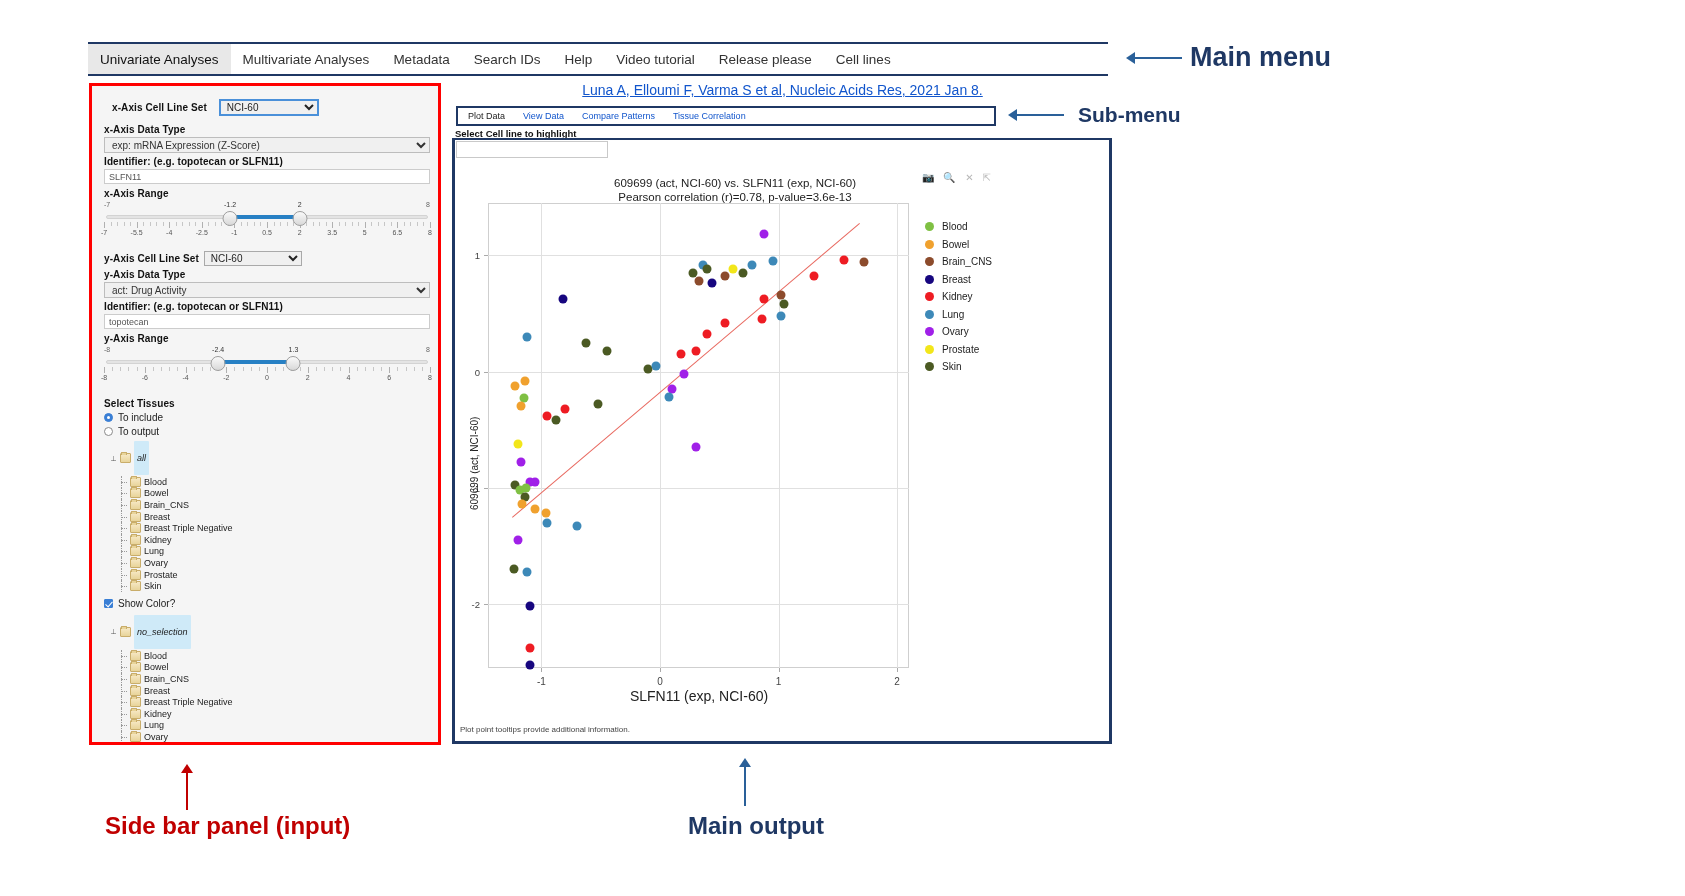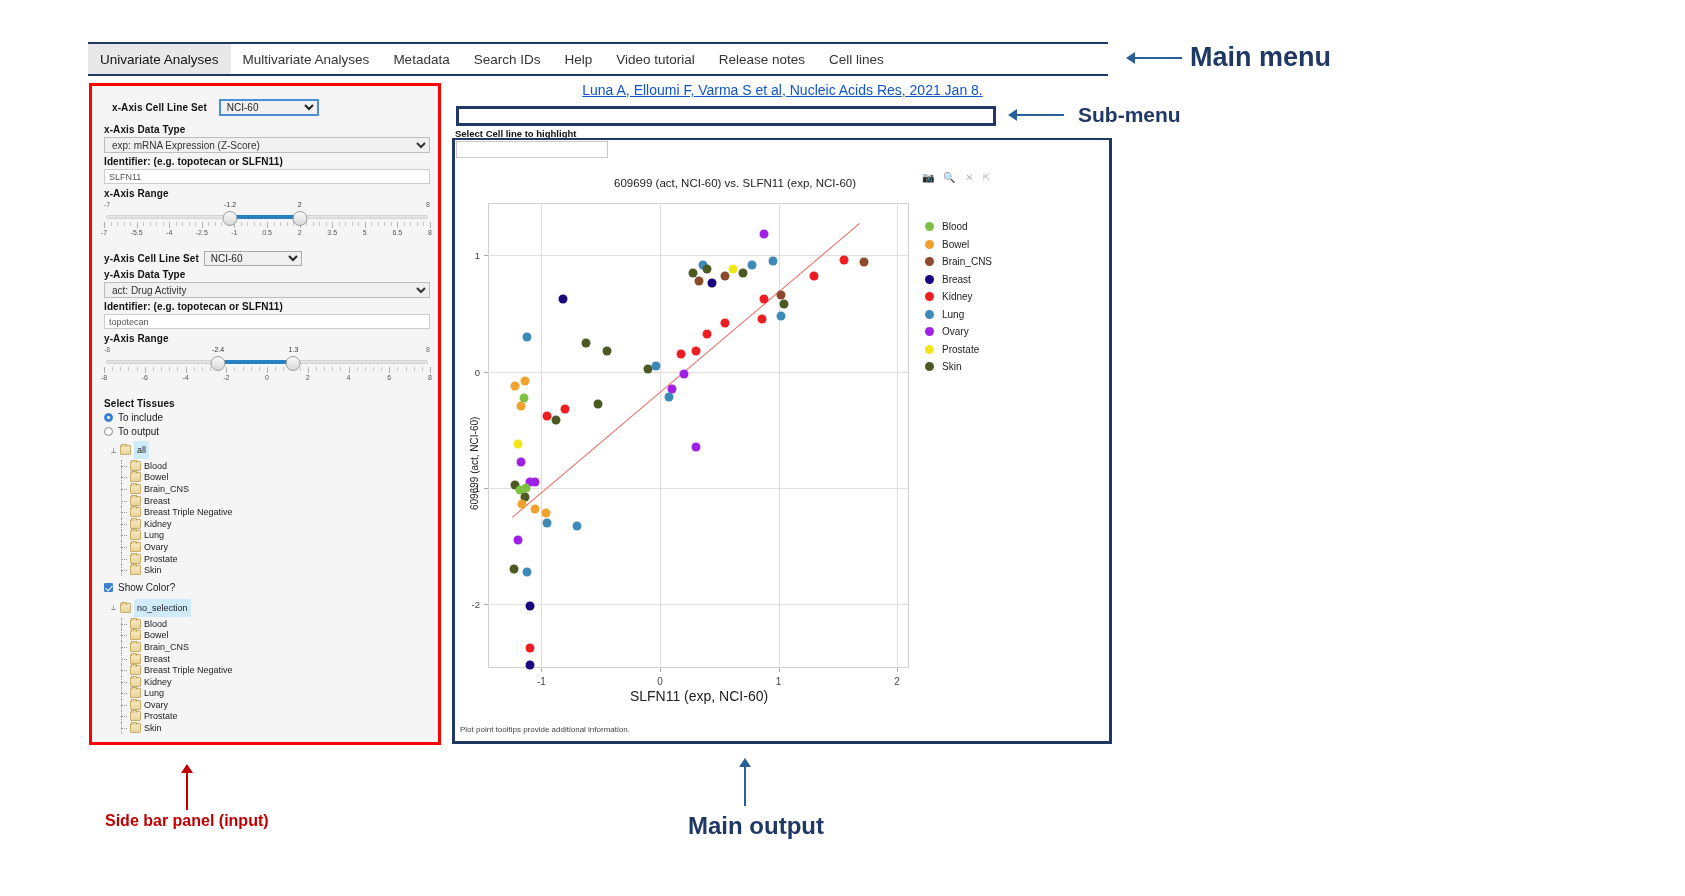--- a/index.html
+++ b/index.html
@@ -78,21 +78,21 @@
   .cb-row{display:flex;align-items:center;gap:5px;margin:6px 0 6px 0;}
   .cb{width:9px;height:9px;border:1px solid #3a7fd5;background:#3a7fd5;box-sizing:border-box;
       position:relative;flex:0 0 auto;border-radius:1px;}
   .cb:after{content:"";position:absolute;left:2px;top:0px;width:3px;height:6px;
             border:solid #fff;border-width:0 1.5px 1.5px 0;transform:rotate(42deg);}
   .cb-lbl{font-size:10px;color:#222;font-weight:normal;}
 
   
   .tree{margin:4px 0 2px 0;font-size:9px;color:#222;}
   .tree-root{display:flex;align-items:center;gap:3px;padding-left:6px;margin-bottom:1px;}
-  .tree-root .rootname{background:#cfeaf8;padding:4px 3px;border-radius:1px;color:#1a1a1a;}
+  .tree-root .rootname{background:#cfeaf8;padding:12px 3px;border-radius:1px;color:#1a1a1a;font-style:italic;}
   .tree-node{display:flex;align-items:center;gap:3px;padding-left:26px;height:11.6px;position:relative;}
   .tree-node:before{content:"";position:absolute;left:17px;top:0;bottom:0;
                     border-left:1px dotted #9a9a9a;}
   .tree-node:after{content:"";position:absolute;left:17px;top:50%;width:6px;
                    border-top:1px dotted #9a9a9a;}
   .folder{width:9px;height:8px;flex:0 0 auto;position:relative;
           background:linear-gradient(#f7e9c6,#e8d49a);border:1px solid #c9ad6a;
           border-radius:1px 1px 1px 1px;}
   .folder:before{content:"";position:absolute;left:0;top:-2px;width:4px;height:2px;
           background:#e8d49a;border:1px solid #c9ad6a;border-bottom:none;border-radius:1px 1px 0 0;}
@@ -153,21 +153,21 @@
 <div class="app">
 
   <div class="anno-box" style="left:88px;top:42px;width:1020px;height:34px;"></div>
   <div class="mainmenu" id="mainmenu">
       <div class="menu-item active">Univariate Analyses</div>
       <div class="menu-item">Multivariate Analyses</div>
       <div class="menu-item">Metadata</div>
       <div class="menu-item">Search IDs</div>
       <div class="menu-item">Help</div>
       <div class="menu-item">Video tutorial</div>
-      <div class="menu-item">Release notes</div>
+      <div class="menu-item">Release please</div>
       <div class="menu-item">Cell lines</div>
     </div>
 
   <div class="anno-box red" style="left:89px;top:83px;width:352px;height:662px;"></div>
   <div class="sidebar">
 
     <div class="row-inline">
       <span class="lbl" style="margin:8px;">x-Axis Cell Line Set</span>
       <select class="mini focused">
         <option>NCI-60</option>
@@ -452,37 +452,44 @@
           <span>Skin</span>
         </div>
       </div>
   </div>
 
   <div class="citation">
     <a href="#">Luna A, Elloumi F, Varma S et al, Nucleic Acids Res, 2021 Jan 8.</a>
   </div>
 
   <div class="anno-box" style="left:456px;top:106px;width:540px;height:20px;"></div>
+  <div class="submenu" id="submenu">
+      <div class="sm active">Plot Data</div>
+      <div class="sm">View Data</div>
+      <div class="sm">Compare Patterns</div>
+      <div class="sm">Tissue Correlation</div>
+    </div>
 
   <div class="sel-cell-lbl">Select Cell line to highlight</div>
 
   <div class="anno-box" style="left:452px;top:138px;width:660px;height:606px;"></div>
   <div class="plotcard">
 
     <div class="sel-cell-box" style="left:1px;top:1px;"></div>
 
     <div class="plot-tools">
       <span>📷</span>
       <span>🔍</span>
       <span>✕</span>
       <span>⇱</span>
     </div>
 
     <div class="plot-title">
       <div>609699 (act, NCI-60) vs. SLFN11 (exp, NCI-60)</div>
+      <div>Pearson correlation (r)=0.78, p-value=3.6e-13</div>
     </div>
 
     <div class="plot-area" id="plotarea">
       <div class="axes-frame"></div>
     <div class="gridline" style="left: 53.3662px; top: 0px; width: 1px; height: 465px;"></div>
         <div class="xtickmark" style="left: 53.3662px; top: 465px;"></div>
         <div class="xtick" style="left: 53.3662px; top: 473px;">-1</div>
         <div class="gridline" style="left: 171.958px; top: 0px; width: 1px; height: 465px;"></div>
         <div class="xtickmark" style="left: 171.958px; top: 465px;"></div>
         <div class="xtick" style="left: 171.958px; top: 473px;">0</div>
@@ -615,19 +622,19 @@
   <div class="anno-arrow" style="left:1128px;top:57px;width:54px;height:2px;"></div>
   <div class="anno-arrow" style="left:1126px;top:52px;width:0;height:0;background:transparent;border-top:6px solid transparent;border-bottom:6px solid transparent;border-right:9px solid #2a6099;"></div>
   <div class="anno-label" style="left:1190px;top:42px;font-size:27px;">Main menu</div>
 
   <div class="anno-arrow" style="left:1010px;top:114px;width:54px;height:2px;"></div>
   <div class="anno-arrow" style="left:1008px;top:109px;width:0;height:0;background:transparent;border-top:6px solid transparent;border-bottom:6px solid transparent;border-right:9px solid #2a6099;"></div>
   <div class="anno-label" style="left:1078px;top:103px;font-size:21px;">Sub-menu</div>
 
   <div class="anno-arrow" style="left:186px;top:770px;width:2px;height:40px;background:#c00000;"></div>
   <div class="anno-arrow" style="left:181px;top:764px;width:0;height:0;background:transparent;border-left:6px solid transparent;border-right:6px solid transparent;border-bottom:9px solid #c00000;"></div>
-  <div class="anno-label" style="left:105px;top:812px;font-size:16px;color:#c00000;">Side bar panel (input)</div>
+  <div class="anno-label" style="left:105px;top:812px;font-size:24px;color:#c00000;">Side bar panel (input)</div>
 
   <div class="anno-arrow" style="left:744px;top:764px;width:2px;height:42px;"></div>
   <div class="anno-arrow" style="left:739px;top:758px;width:0;height:0;background:transparent;border-left:6px solid transparent;border-right:6px solid transparent;border-bottom:9px solid #2a6099;"></div>
   <div class="anno-label" style="left:688px;top:812px;font-size:24px;">Main output</div>
 
 </div>
 
 </body></html>

